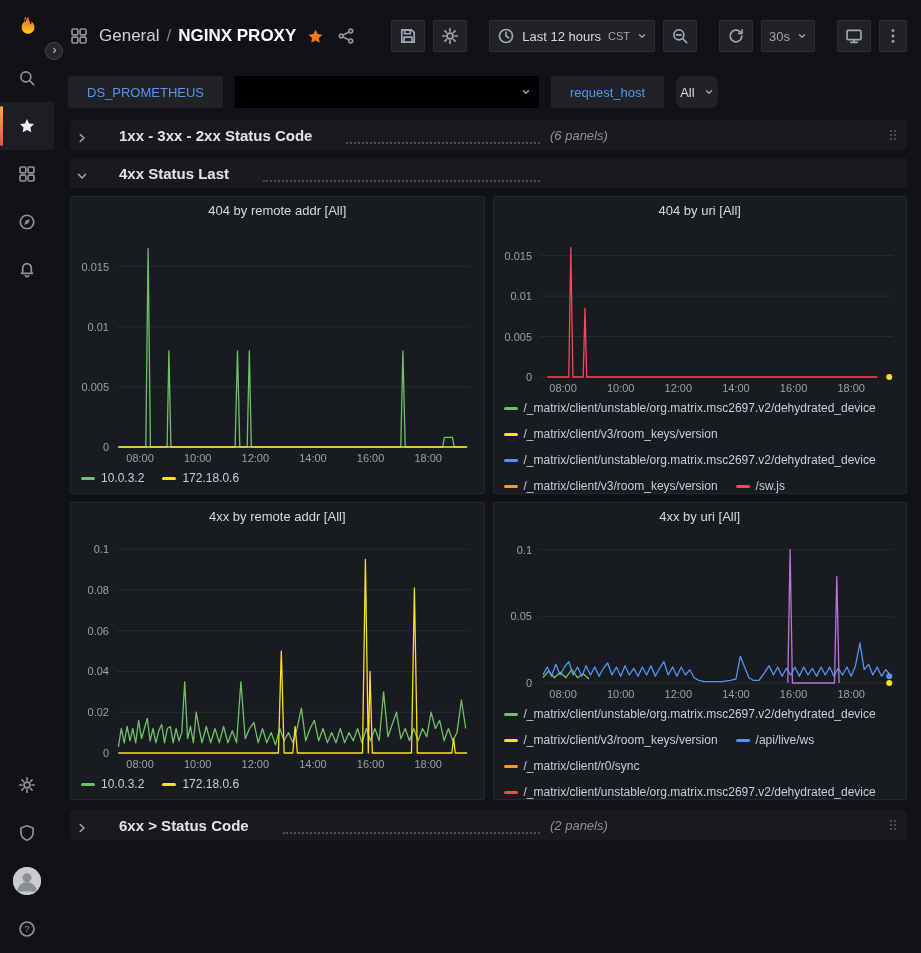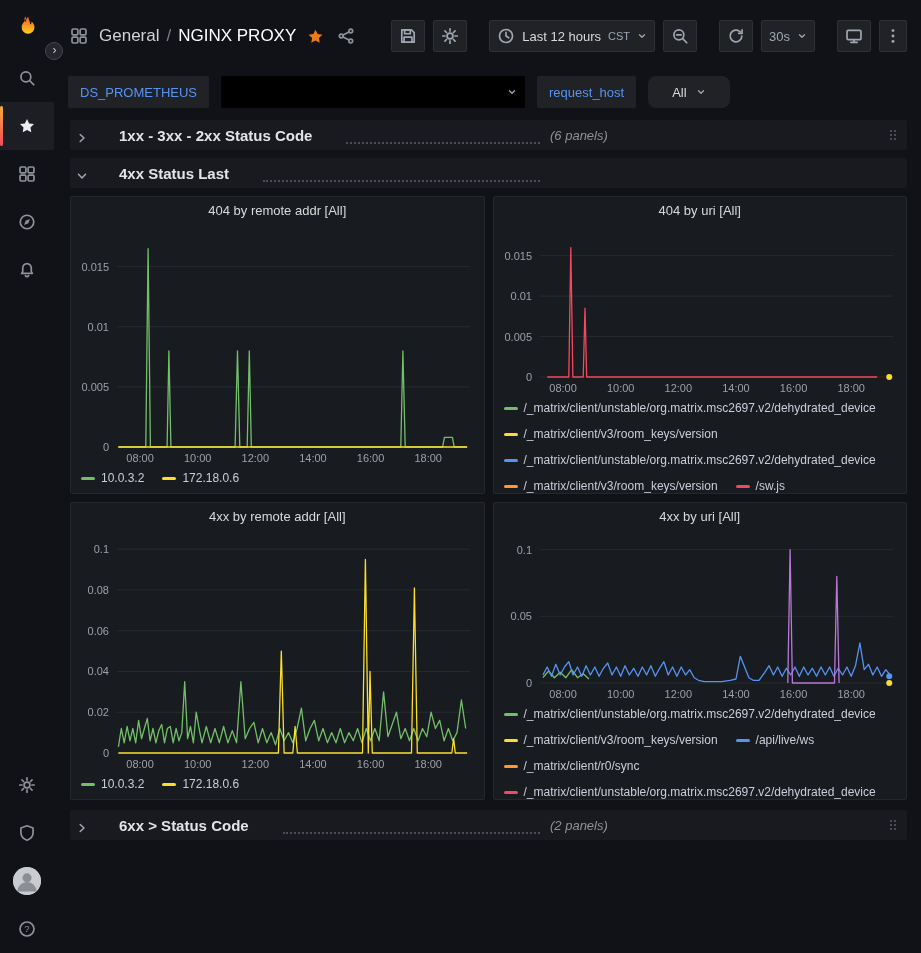--- a/index.html
+++ b/index.html
@@ -21,39 +21,39 @@
     background:#26272e;border:1px solid #46474f;color:#c7c9cc;font-size:12px;line-height:1;
     display:flex;align-items:center;justify-content:center;cursor:pointer;z-index:6;padding:0 0 2px 1px;}
 
   
   .main{flex:1;display:flex;flex-direction:column;min-width:0;}
 
   .topnav{height:52px;flex:none;display:flex;align-items:center;gap:9px;padding:10px 14px;}
   .crumb{display:flex;align-items:center;gap:7px;font-size:17px;white-space:nowrap;}
   .crumb-section{color:#d0d2d6;cursor:pointer;}
   .crumb-sep{color:#7b7f87;}
-  .crumb-title{color:#ffffff;font-weight:400;}
+  .crumb-title{color:#ffffff;font-weight:700;}
   .icon-plain{background:none;border:none;color:#8e9299;display:flex;align-items:center;cursor:pointer;padding:2px;}
   .nav-right{margin-left:auto;display:flex;align-items:center;gap:8px;}
   .navbtn{height:32px;min-width:32px;padding:0 7px;background:#202226;border:1px solid rgba(255,255,255,0.06);
     border-radius:2px;color:#9fa7b3;display:flex;align-items:center;justify-content:center;gap:7px;
     cursor:pointer;font-size:13px;font-family:inherit;}
   .tp-text{color:#d8d9da;white-space:nowrap;}
   .tp-tz{font-size:11px;color:#9fa7b3;}
   .caret{width:10px;height:10px;color:#9fa7b3;flex:none;}
   .sep8{width:6px;flex:none;}
 
   
   .submenu{display:flex;align-items:center;gap:12px;padding:4px 14px 10px 14px;flex:none;}
-  .var-label{height:32px;display:flex;align-items:center;padding:0 12px;background:#202226;border-radius:2px;
+  .var-label{height:32px;display:flex;align-items:center;padding:0 19px;background:#202226;border-radius:2px;
     color:#5794f2;font-size:13px;font-weight:500;cursor:pointer;white-space:nowrap;}
   .var-select{height:32px;width:288px;background:#000;border-radius:2px;display:flex;align-items:center;
     padding:0 8px;cursor:pointer;color:#9fa7b3;}
   .var-select .fill{flex:1;}
-  .var-value{height:32px;display:flex;align-items:center;gap:9px;padding:0 24px;background:#202226;
+  .var-value{height:32px;display:flex;align-items:center;gap:9px;padding:0 4px;background:#202226;
     border-radius:8px;color:#d8d9da;font-size:13px;cursor:pointer;}
 
   
   .dashboard{flex:1;padding:2px 14px 0 16px;overflow:hidden;}
   .row-head{height:30px;display:flex;align-items:center;background:rgba(255,255,255,0.035);border-radius:2px;
     margin-bottom:8px;padding:0 10px 0 6px;cursor:pointer;}
   .row-left{display:flex;align-items:flex-end;flex:0 0 474px;min-width:0;gap:24px;}
   .chev{color:#9fa7b3;margin-right:7px;flex:none;display:flex;}
   .chev svg{width:12px;height:12px;}
   .chev.down svg{transform:rotate(90deg);}

